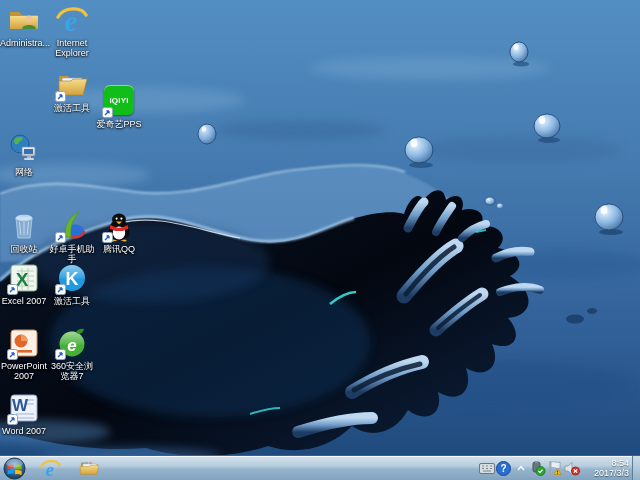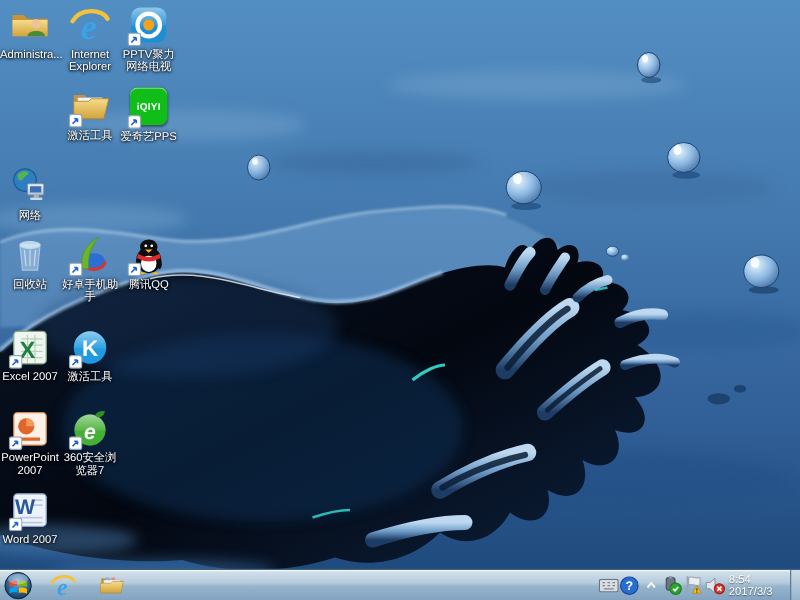--- a/index.html
+++ b/index.html
@@ -3,44 +3,44 @@
 <meta charset="utf-8">
 <style>
   html,body{margin:0;padding:0;background:#222;}
   .screen{position:relative;width:640px;height:480px;overflow:hidden;
     font-family:"Liberation Sans","DejaVu Sans",sans-serif;user-select:none;}
   .wp{position:absolute;inset:0;display:block;}
 
   
   .cell{position:absolute;width:48px;text-align:center;cursor:default;}
   .c0{left:0px}.c1{left:48px}.c2{left:95px}
-  .r0{top:4px}.r1{top:69px}.r2{top:133px}.r3{top:188px}.r4{top:262px}.r5{top:327px}.r6{top:392px}
+  .r0{top:4px}.r1{top:69px}.r2{top:133px}.r3{top:210px}.r4{top:262px}.r5{top:327px}.r6{top:392px}
   .ic{width:32px;height:32px;margin:0 auto;position:relative;}
   .ic>svg{width:32px;height:32px;display:block;}
-  .tile{width:30px;height:30px;margin:1px auto 0;border-radius:7px;position:relative;
+  .tile{width:30px;height:30px;margin:16px auto 0;border-radius:7px;position:relative;
     box-shadow:inset 0 1px 0 rgba(255,255,255,.5), 0 1px 2px rgba(0,0,0,.45);
     display:flex;align-items:center;justify-content:center;color:#fff;font-weight:bold;}
   .sc{position:absolute;left:-1px;bottom:-1px;width:11px;height:11px;}
   .sc svg{width:11px;height:11px;display:block;}
   .lbl{margin-top:2px;font-size:9px;line-height:10px;color:#fff;
     text-shadow:0 1px 2px #000,0 0 3px rgba(0,0,0,.9);}
 
   
   .taskbar{position:absolute;left:0;bottom:0;width:640px;height:25px;box-sizing:border-box;
     background:linear-gradient(#d5e2ee 0%,#b6ccdd 42%,#96b4cb 55%,#82a3c0 100%);
     border-top:1px solid #40617e;box-shadow:inset 0 1px 0 rgba(255,255,255,.75);
     display:flex;align-items:center;}
   .start{width:23px;height:23px;margin:0 0 0 3px;border:none;background:none;padding:0;cursor:pointer;}
   .start svg{width:23px;height:23px;display:block;}
   .tb-btn{width:30px;height:23px;margin-left:9px;display:flex;align-items:center;justify-content:center;
     border-radius:3px;cursor:pointer;}
   .tb-btn svg{width:21px;height:21px;display:block;}
   .tray{margin-left:auto;display:flex;align-items:center;}
   .tray-ic{width:17px;height:25px;display:flex;align-items:center;justify-content:center;cursor:pointer;}
-  .clockbox{min-width:46px;text-align:left;color:#fff;font-size:9px;line-height:10px;
+  .clockbox{min-width:46px;text-align:right;color:#fff;font-size:9px;line-height:10px;
     margin:0 3px;text-shadow:0 1px 1px rgba(0,0,0,.5);cursor:default;}
   .showdesk{width:8px;height:25px;border-left:1px solid #5d7e9b;box-sizing:border-box;
     background:linear-gradient(#cfdde9,#93b2ca);cursor:pointer;}
 </style>
 </head>
 <body>
 
 <div class="screen">
 
   <svg width="0" height="0" style="position:absolute" aria-hidden="true">
@@ -173,37 +173,20 @@
   <div class="cell c1 r0">
     <div class="ic">
       <svg viewBox="0 0 32 32">
           <text x="15" y="27" text-anchor="middle" font-size="29" font-weight="bold" font-style="italic" fill="#3aa3e8" font-family="Liberation Serif,serif">e</text>
           <path d="M2 13C8 2 26 3 30 11" stroke="#f2c23c" stroke-width="3.4" fill="none" stroke-linecap="round"></path>
         </svg>
     </div>
     <div class="lbl">Internet Explorer</div>
   </div>
 
-  <div class="cell c2 r0">
-    <div class="ic">
-      <svg viewBox="0 0 32 32">
-          <rect x="2" y="2" width="28" height="28" rx="7" fill="#1e8fd5"></rect>
-          <rect x="2" y="2" width="28" height="28" rx="7" fill="url(#tileGloss)"></rect>
-          <circle cx="16" cy="16" r="9" fill="none" stroke="#fff" stroke-width="3.4"></circle>
-          <circle cx="16" cy="16" r="4.4" fill="#f5a21b"></circle>
-        </svg>
-      <span class="sc">
-          <svg viewBox="0 0 11 11">
-            <rect x=".5" y=".5" width="10" height="10" rx="2" fill="#fff" stroke="#8fa6bc"></rect>
-            <path d="M3 8L7 4M7 4H4.4M7 4v2.6" stroke="#1f5fd0" stroke-width="1.3" fill="none"></path>
-          </svg>
-        </span>
-    </div>
-    <div class="lbl">PPTV聚力 网络电视</div>
-  </div>
 
 
   <div class="cell c1 r1">
     <div class="ic">
       <svg viewBox="0 0 32 32">
           <path d="M3 7h9l2 3h14v5H3Z" fill="#c89334"></path>
           <rect x="6" y="9" width="20" height="14" rx="1" fill="#eef3f8" stroke="#9aaab8" stroke-width=".6"></rect>
           <path d="M3 12h12l2-2h14l-4 16H3Z" fill="url(#folderG)" stroke="#b5872c" stroke-width=".7"></path>
         </svg>
       <span class="sc">

